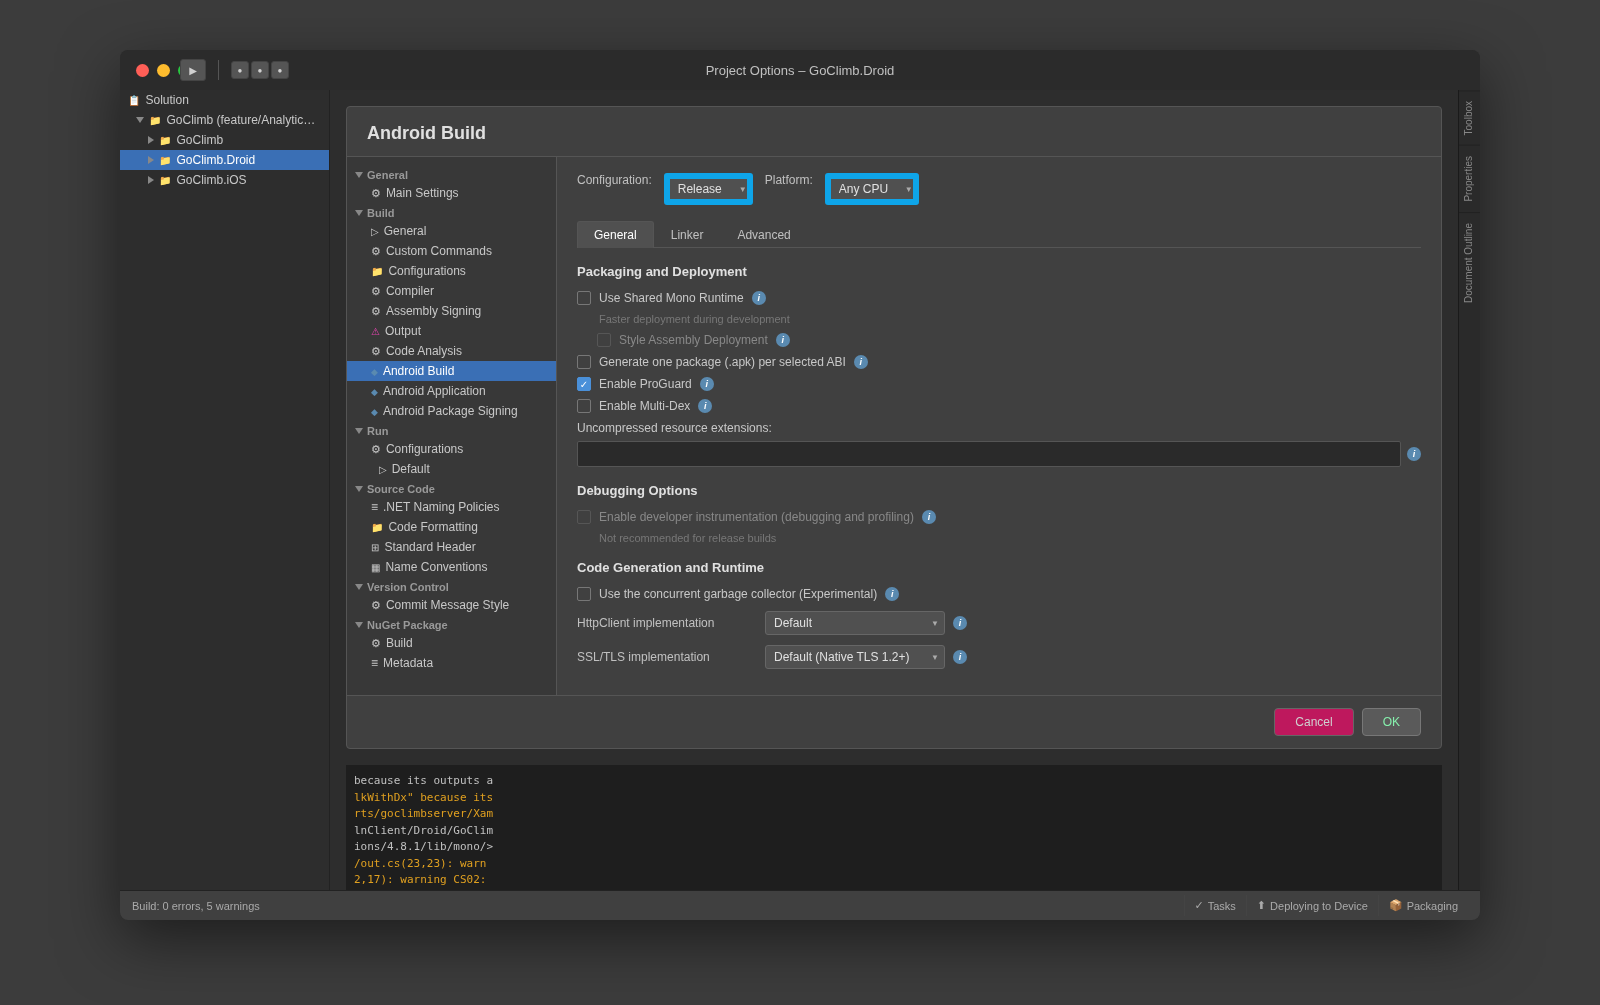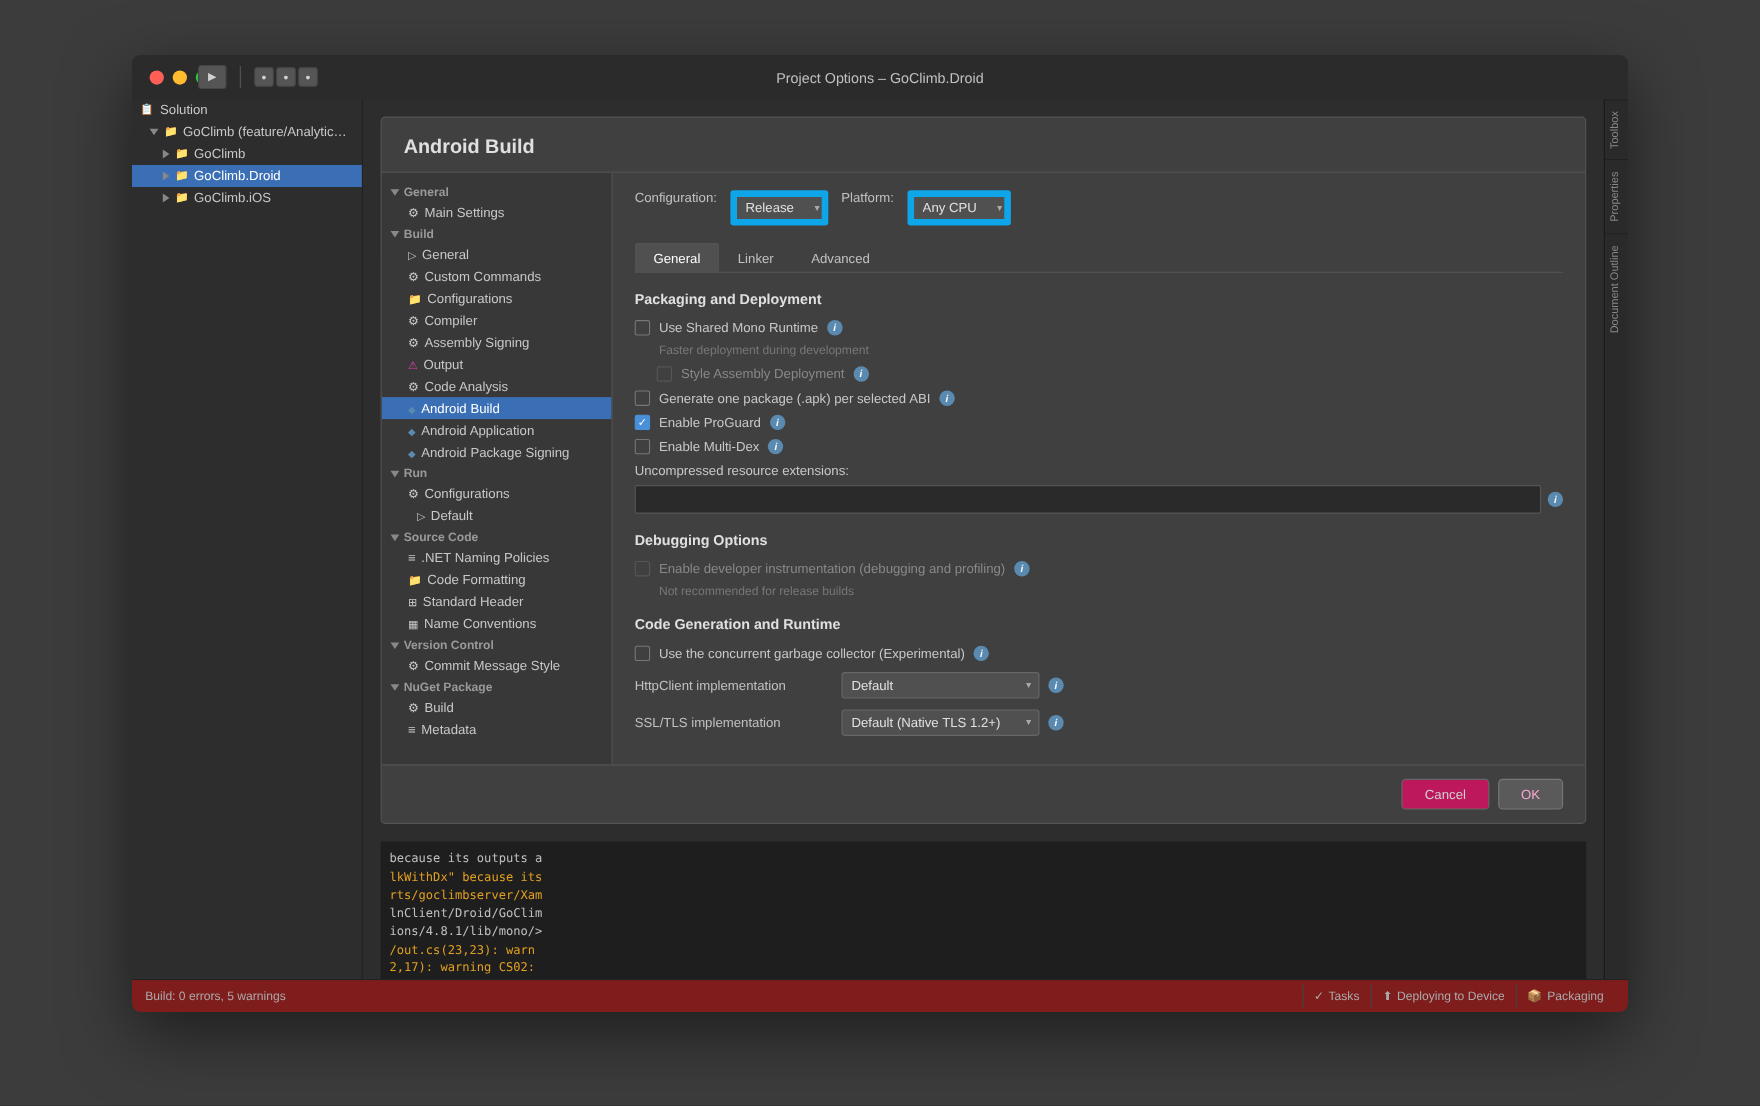--- a/index.html
+++ b/index.html
@@ -303,28 +303,28 @@
       font-size: 12px;
       cursor: pointer;
       border: 1px solid #666;
     }
     .btn-cancel {
       background: #be185d;
       color: #d0d0d0;
     }
     .btn-ok {
       background: #5a5a5a;
-      color: #f9a8d4;
+      color: #86efac;
       border-color: #777;
     }
 
     
     .bottom-bar {
       height: 30px;
-      background: #7f1d1d;
+      background: #404040;
       display: flex;
       align-items: center;
       padding: 0 12px;
       border-top: 1px solid #222;
       gap: 16px;
     }
     .bottom-status {
       font-size: 11px;
       color: #aaa;
     }

